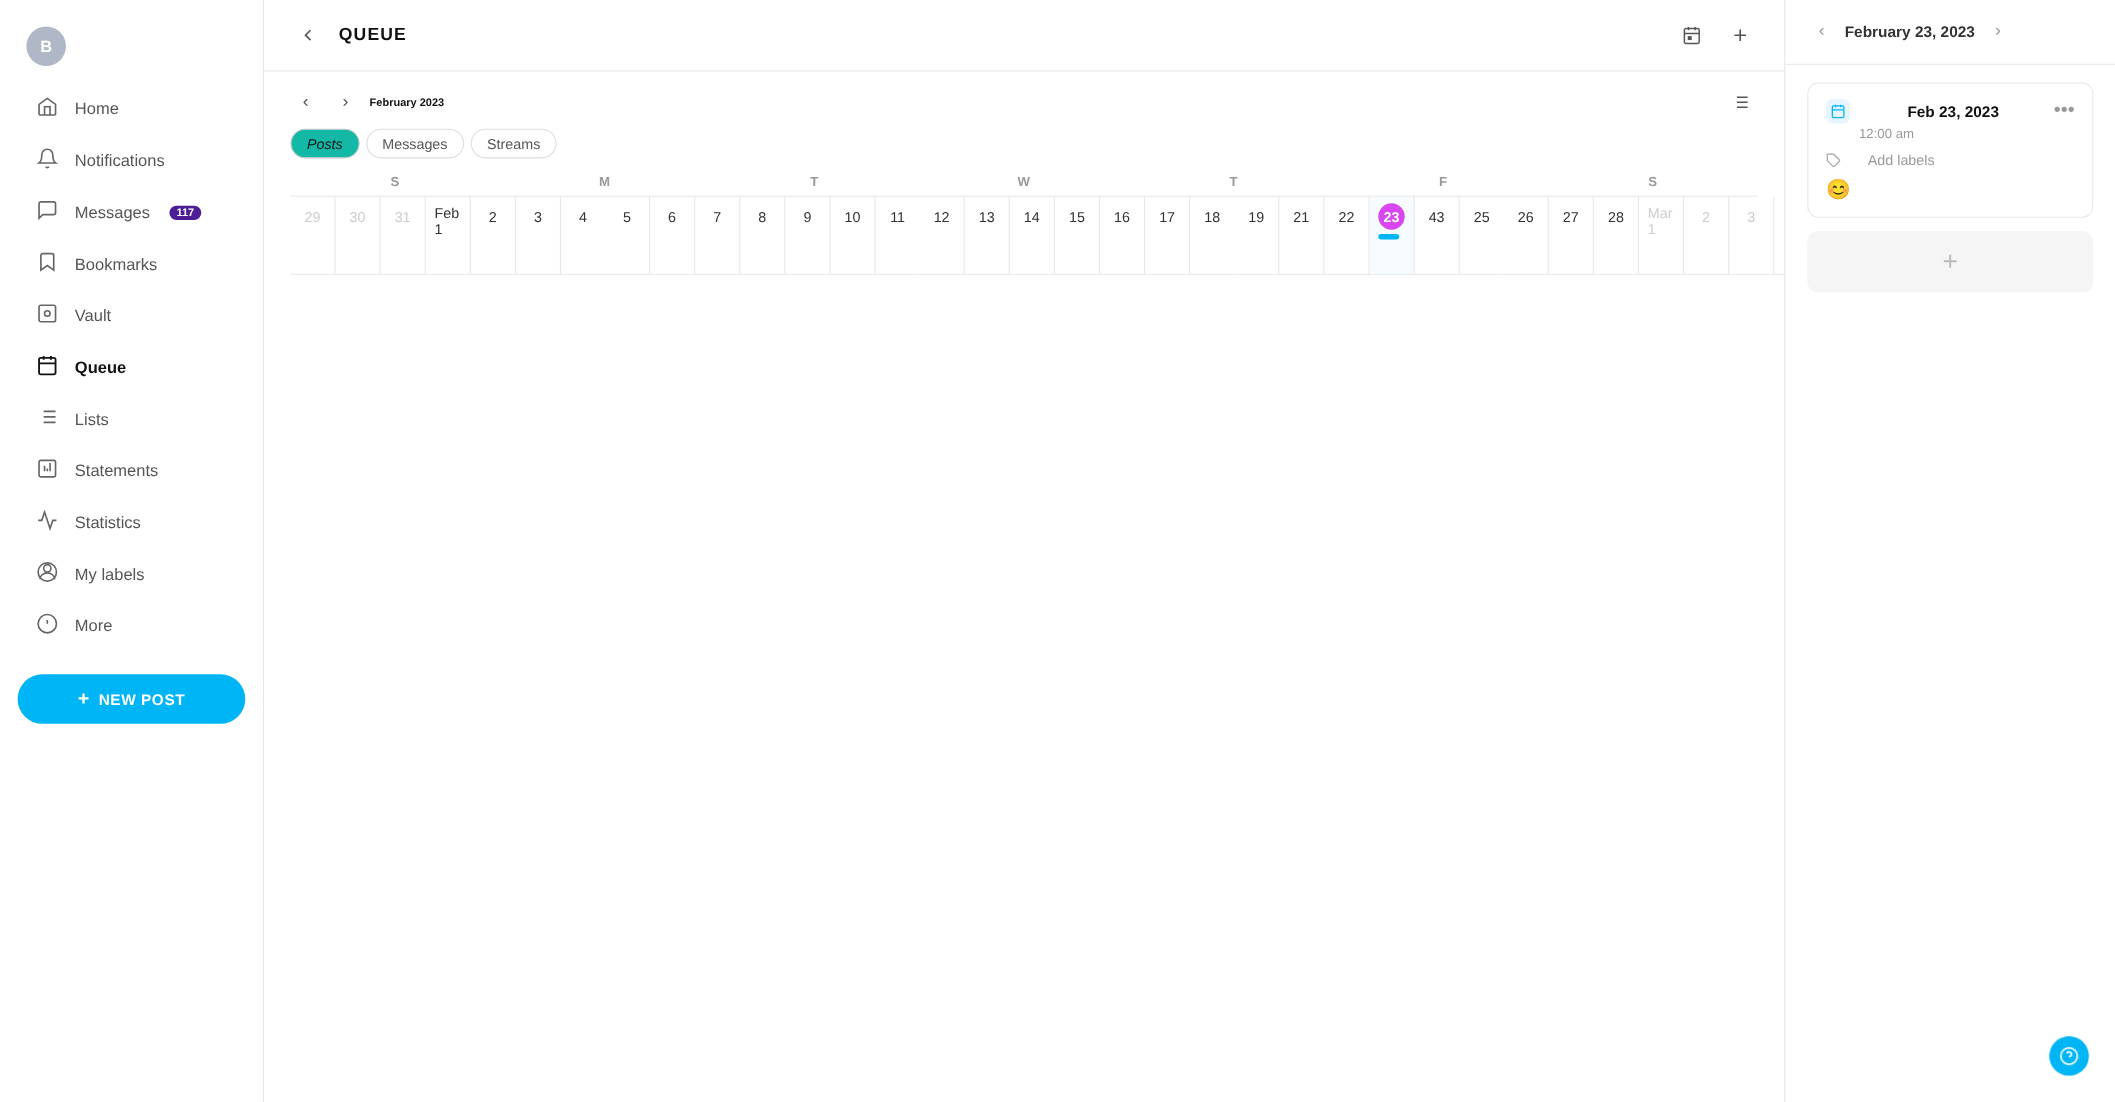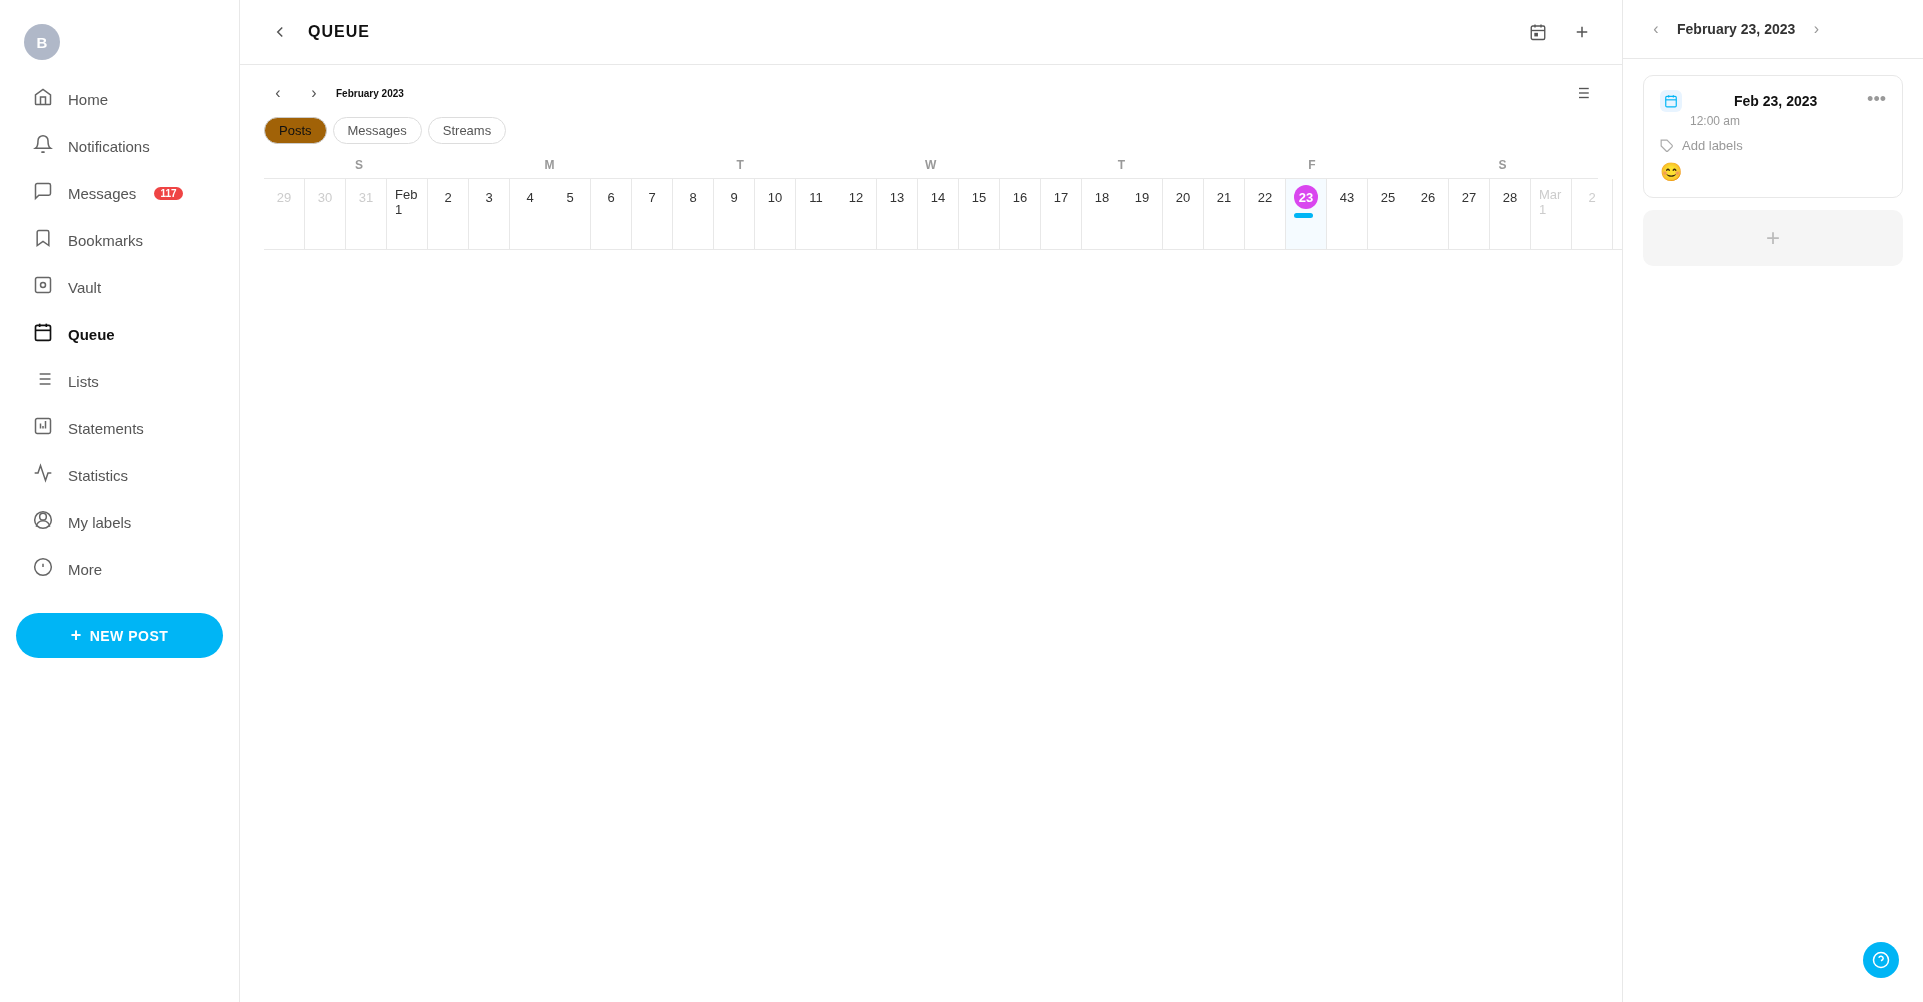--- a/index.html
+++ b/index.html
@@ -31,21 +31,21 @@
       color: #555;
       font-size: 15px;
       gap: 14px;
       border-radius: 8px;
       margin: 1px 8px;
     }
     .sidebar-item.active { color: #111; font-weight: 600; }
     .sidebar-item .icon { font-size: 18px; color: #666; width: 22px; text-align: center; }
     .sidebar-item.active .icon { color: #111; }
     .badge {
-      background: #ef4444;
+      background: #4c1d95;
       color: #fff;
       border-radius: 10px;
       font-size: 10px;
       font-weight: 700;
       padding: 1px 6px;
       margin-left: 4px;
     }
     .new-post-btn {
       margin: 20px 16px 8px 16px;
       background: #00b5f5;
@@ -111,21 +111,21 @@
     }
     .cal-tab {
       padding: 5px 14px;
       border: 1px solid #ddd;
       border-radius: 20px;
       font-size: 13px;
       cursor: pointer;
       background: #fff;
       color: #555;
     }
-    .cal-tab.active { background: #a16207; border-color: #ccc; color: #111; }
+    .cal-tab.active { background: #14b8a6; border-color: #ccc; color: #111; font-style: italic; }
 
     
     .calendar-grid {
       flex: 1;
       overflow: auto;
       padding: 0 24px;
     }
     .cal-header-row {
       display: grid;
       grid-template-columns: repeat(7, 1fr);
@@ -229,21 +229,21 @@
       color: #00b5f5;
     }
     .rp-event-title { font-size: 14px; font-weight: 700; color: #111; padding-left: 44px; }
     .rp-event-time { font-size: 12px; color: #999; margin-top: 2px; }
     .rp-event-more-btn {
       background: none; border: none; cursor: pointer;
       color: #999; font-size: 18px;
       line-height: 1;
     }
     .rp-add-labels {
-      display: flex; align-items: center; gap: 8px;
+      display: flex; align-items: center; gap: 24px;
       margin-top: 10px;
       color: #999; font-size: 13px;
       cursor: pointer;
     }
     .rp-emoji-row {
       margin-top: 8px;
       font-size: 18px;
     }
 
     .rp-add-btn {
@@ -493,21 +493,20 @@
         <div class="cal-cell"><span class="cal-day-num">13</span></div>
         <div class="cal-cell"><span class="cal-day-num">14</span></div>
         <div class="cal-cell"><span class="cal-day-num">15</span></div>
         <div class="cal-cell"><span class="cal-day-num">16</span></div>
         <div class="cal-cell"><span class="cal-day-num">17</span></div>
         <div class="cal-cell"><span class="cal-day-num">18</span></div>
       </div>
 
       <div class="cal-week">
         <div class="cal-cell"><span class="cal-day-num">19</span></div>
-        <div class="cal-cell"><span class="cal-day-num">20</span></div>
         <div class="cal-cell"><span class="cal-day-num">21</span></div>
         <div class="cal-cell"><span class="cal-day-num">22</span></div>
         <div class="cal-cell today-cell">
           <span class="cal-day-num today">23</span>
           <div class="cal-event-bar"></div>
         </div>
         <div class="cal-cell"><span class="cal-day-num">43</span></div>
         <div class="cal-cell"><span class="cal-day-num">25</span></div>
       </div>
 

